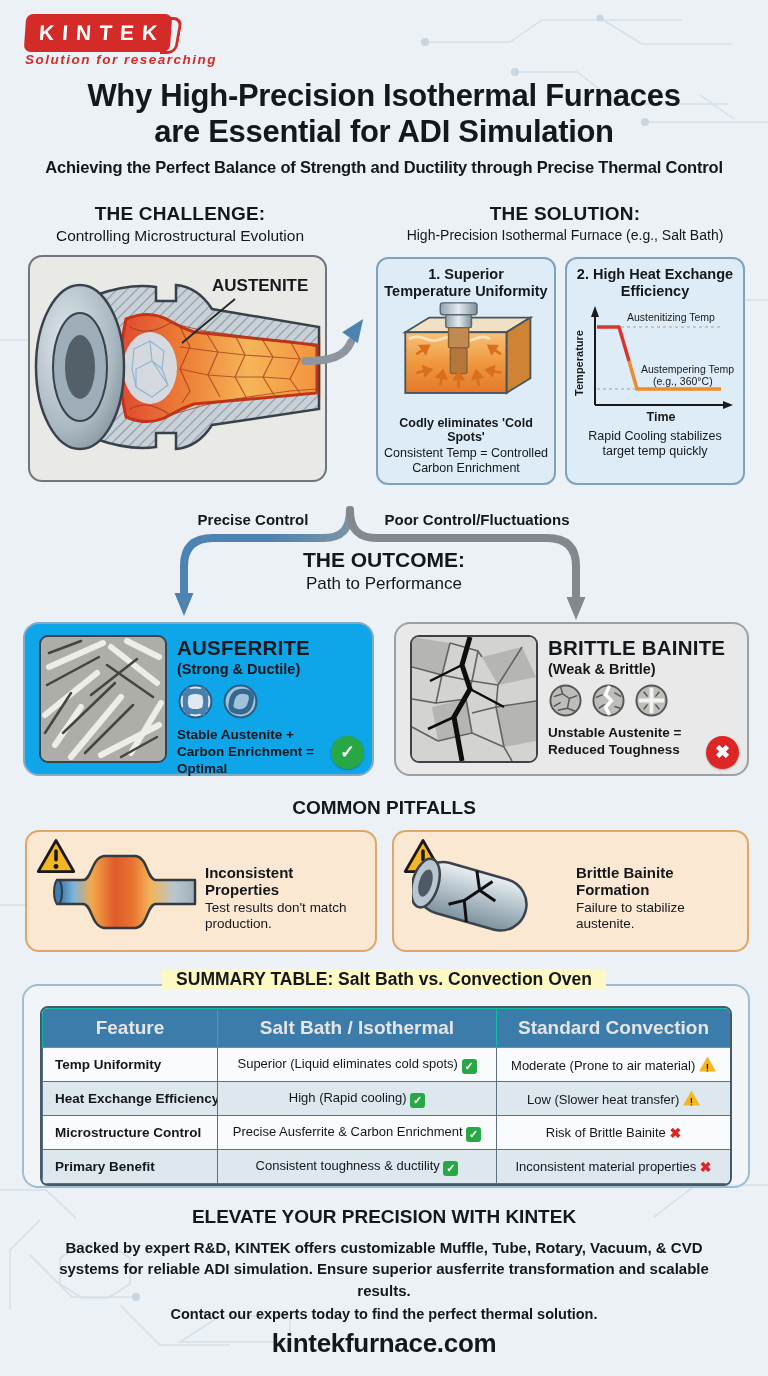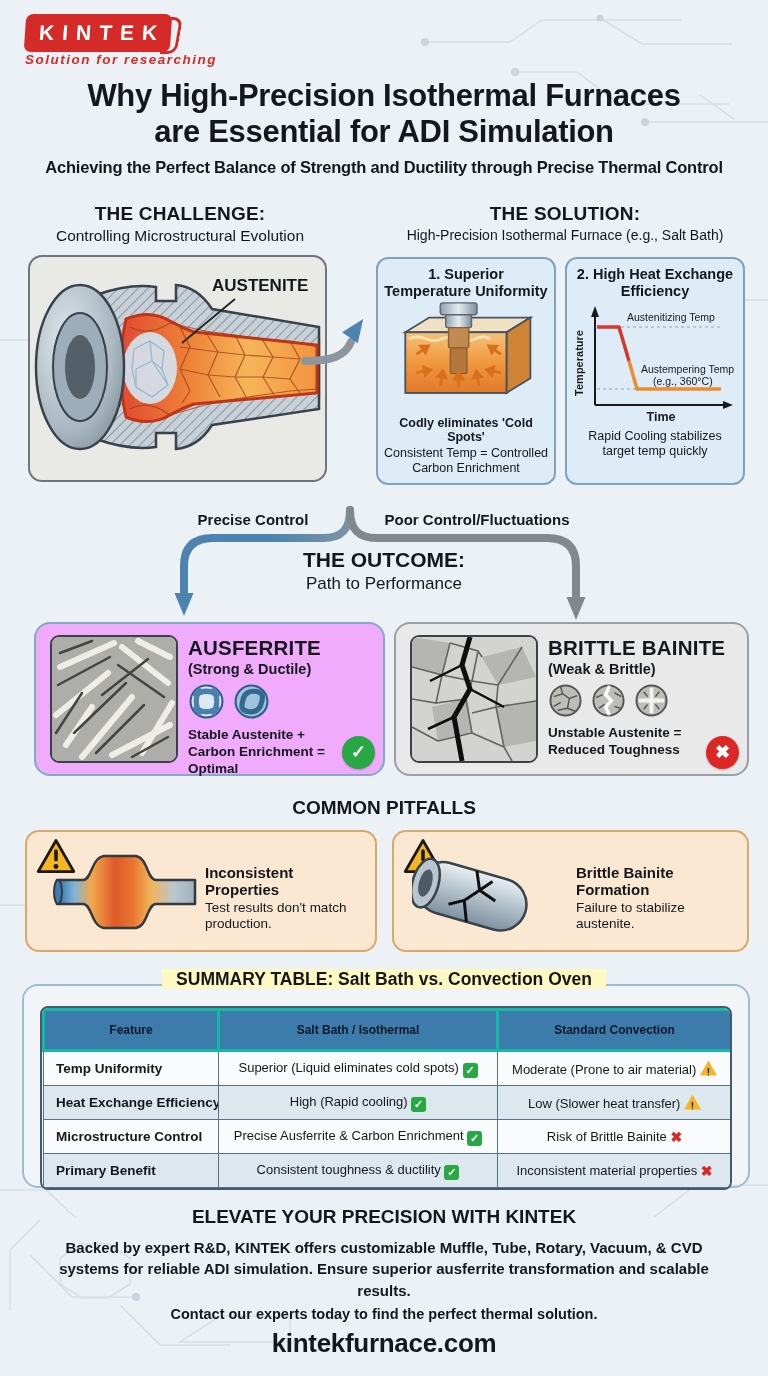--- a/index.html
+++ b/index.html
@@ -47,21 +47,21 @@
 
   
   .flow-label{z-index:3;font-size:15px;font-weight:800;text-align:center;}
   .flow-left{left:153px;width:200px;top:511px;}
   .flow-right{left:357px;width:240px;top:511px;}
   .outcome-head{left:0;width:768px;top:548px;font-size:21px;font-weight:800;z-index:3;}
   .outcome-sub{left:0;width:768px;top:574px;font-size:17px;font-weight:500;z-index:3;}
 
   
   .out-card{top:622px;height:150px;border-radius:16px;z-index:1;}
-  .out-good{left:34px;width:347px;background:#f0abfc;border:2px solid #85aac6;}
+  .out-good{left:23px;width:347px;background:#0ea5e9;border:2px solid #85aac6;}
   .out-bad{left:394px;width:351px;background:#e9e9e9;border:2px solid #9aa0a5;}
   .micrograph{position:absolute;left:14px;top:11px;width:124px;height:124px;border:2px solid #3a4148;
               border-radius:9px;overflow:hidden;}
   .out-text{position:absolute;left:152px;top:12px;width:186px;}
   .out-title{font-size:20.5px;font-weight:800;letter-spacing:0.2px;}
   .out-subtitle{font-size:14.5px;font-weight:800;margin-top:1px;}
   .sphere-row{display:flex;gap:8px;margin-top:6px;}
   .out-desc{font-size:13.5px;font-weight:600;line-height:1.25;margin-top:7px;width:162px;}
   .status-circle{position:absolute;right:8px;bottom:5px;width:33px;height:33px;border-radius:50%;
                  color:#fff;font-size:18px;font-weight:800;line-height:33px;text-align:center;
@@ -81,22 +81,22 @@
   .pit-title{font-size:15px;font-weight:800;}
   .pit-desc{font-size:13.5px;font-weight:500;line-height:1.22;margin-top:2px;}
 
   
   .summary-box{left:22px;top:984px;width:724px;height:200px;border:2px solid #9dbdd4;border-radius:16px;
                background:rgba(255,255,255,0.3);z-index:1;}
   .summary-title{left:0;width:768px;top:969px;z-index:3;font-size:17.5px;font-weight:800;}
   .summary-title span{background:#fef9c3;padding:0 14px;}
   .tbl-wrap{left:40px;top:1006px;width:688px;border:2px solid #44596a;border-radius:8px;overflow:hidden;z-index:2;}
   table.sum{border-collapse:collapse;width:688px;table-layout:fixed;}
-  table.sum th{background:var(--table-header-blue,#3c7caa);color:#0f172a;font-size:12px;font-weight:800;
-               height:36px;border:3px solid #14b8a6;}
+  table.sum th{background:var(--table-header-blue,#3c7caa);color:#e5e5e5;font-size:19px;font-weight:800;
+               height:36px;border:1px solid #14b8a6;}
   table.sum td{height:33px;border:1px solid #5a7183;font-size:13px;text-align:center;padding:0 6px;
                overflow:hidden;white-space:nowrap;}
   table.sum td.feat{font-weight:800;font-size:13.5px;text-align:left;padding-left:12px;margin-top:40px;}
   table.sum tr.odd td{background:#f9fbfd;}
   table.sum tr.even td{background:#dde7ee;}
 
   
   .icon-check{display:inline-block;width:15px;height:15px;background:var(--check-green,#27a844);
               border-radius:3px;color:#fff;font-size:11px;line-height:15px;text-align:center;
               font-weight:800;vertical-align:-2px;}

